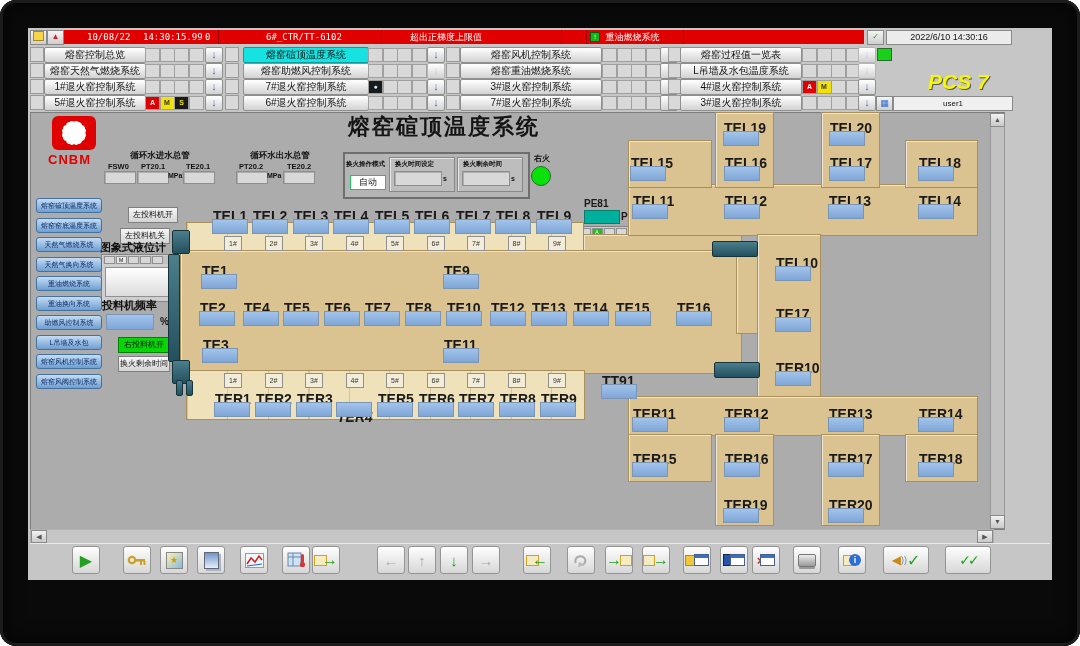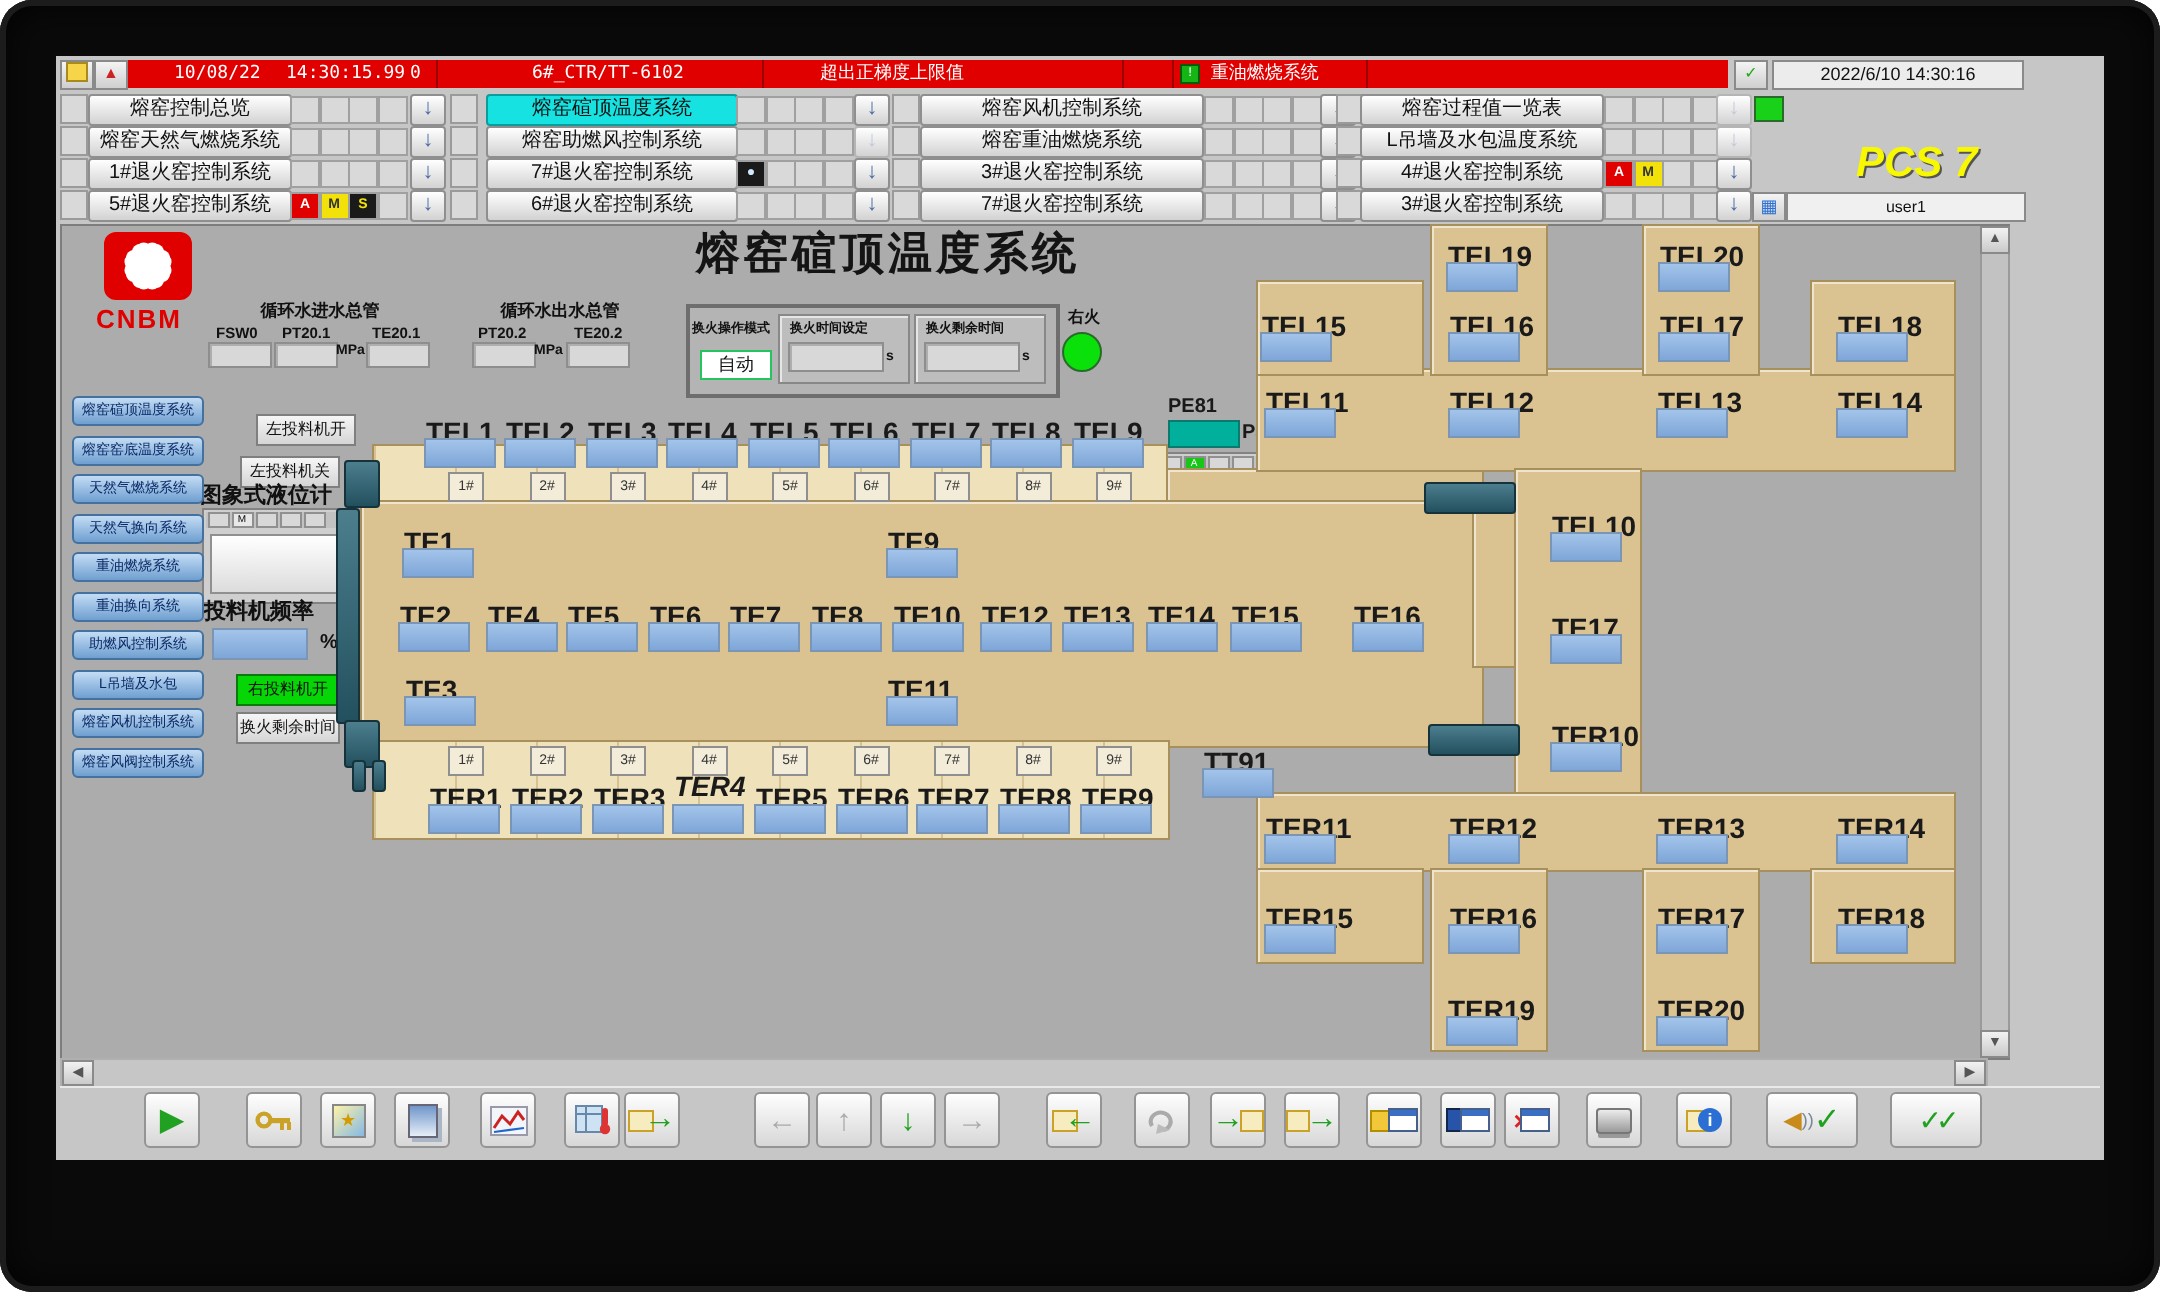--- a/index.html
+++ b/index.html
@@ -378,21 +378,21 @@
     <div class="sensor-label" style="left:203px;top:337px;">TE3</div>
     <div class="sensor-box" style="left:202px;top:348px;"></div>
     <div class="sensor-label" style="left:444px;top:337px;">TE11</div>
     <div class="sensor-box" style="left:443px;top:348px;"></div>
     <div class="sensor-label" style="left:215px;top:391px;">TER1</div>
     <div class="sensor-box" style="left:214px;top:402px;"></div>
     <div class="sensor-label" style="left:256px;top:391px;">TER2</div>
     <div class="sensor-box" style="left:255px;top:402px;"></div>
     <div class="sensor-label" style="left:297px;top:391px;">TER3</div>
     <div class="sensor-box" style="left:296px;top:402px;"></div>
-    <div class="sensor-label" style="left:337px;top:385px;font-style:italic;">TER4</div>
+    <div class="sensor-label" style="left:337px;top:409px;font-style:italic;">TER4</div>
     <div class="sensor-box" style="left:336px;top:402px;"></div>
     <div class="sensor-label" style="left:378px;top:391px;">TER5</div>
     <div class="sensor-box" style="left:377px;top:402px;"></div>
     <div class="sensor-label" style="left:419px;top:391px;">TER6</div>
     <div class="sensor-box" style="left:418px;top:402px;"></div>
     <div class="sensor-label" style="left:459px;top:391px;">TER7</div>
     <div class="sensor-box" style="left:458px;top:402px;"></div>
     <div class="sensor-label" style="left:500px;top:391px;">TER8</div>
     <div class="sensor-box" style="left:499px;top:402px;"></div>
     <div class="sensor-label" style="left:541px;top:391px;">TER9</div>

